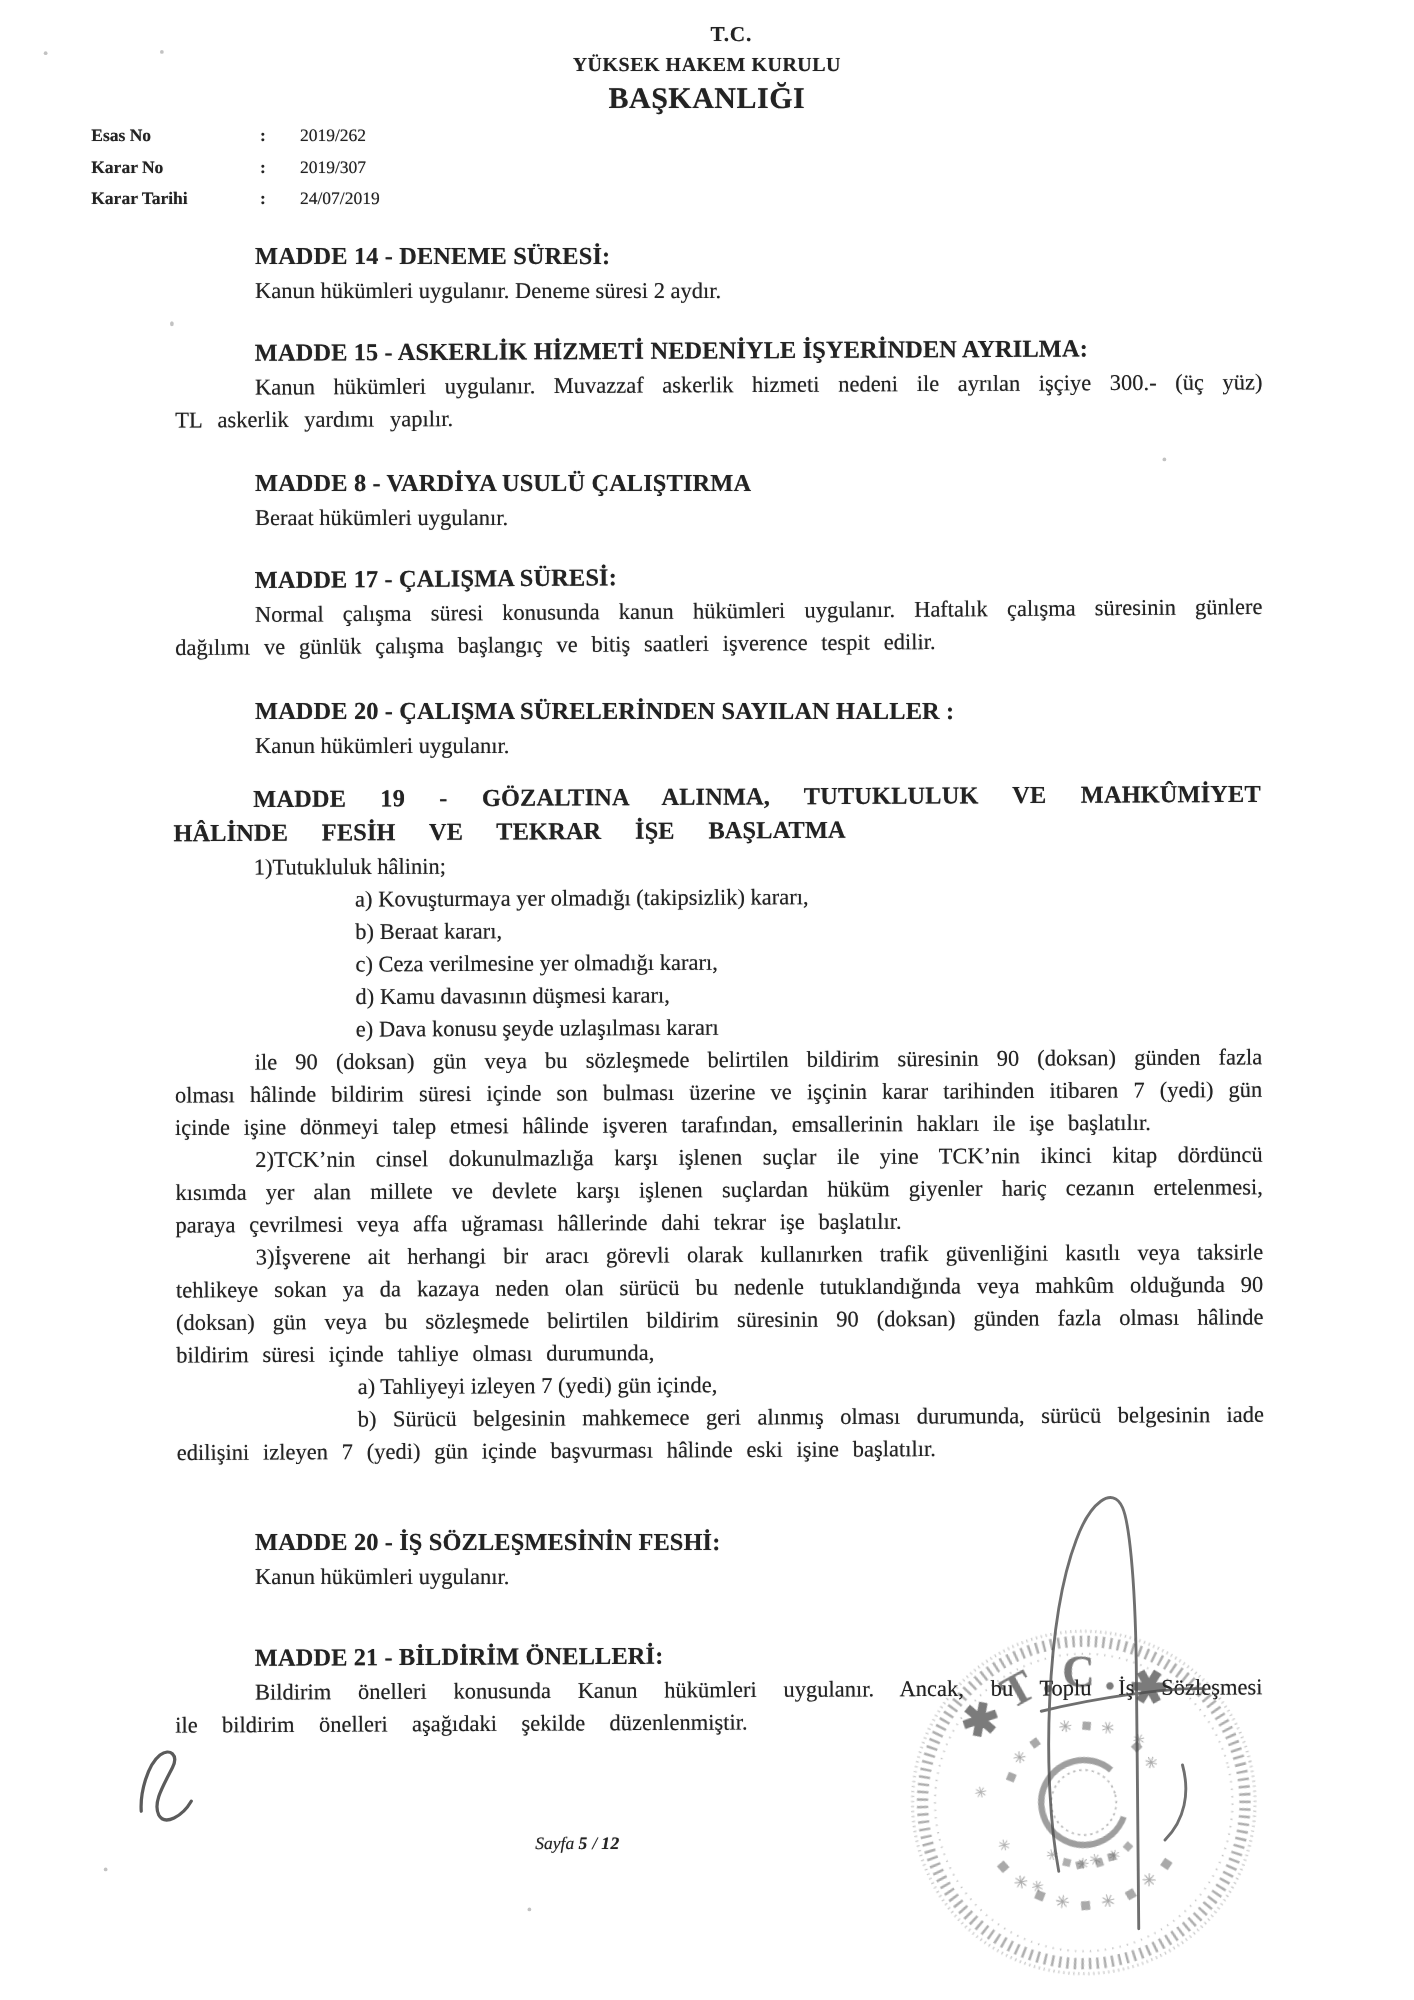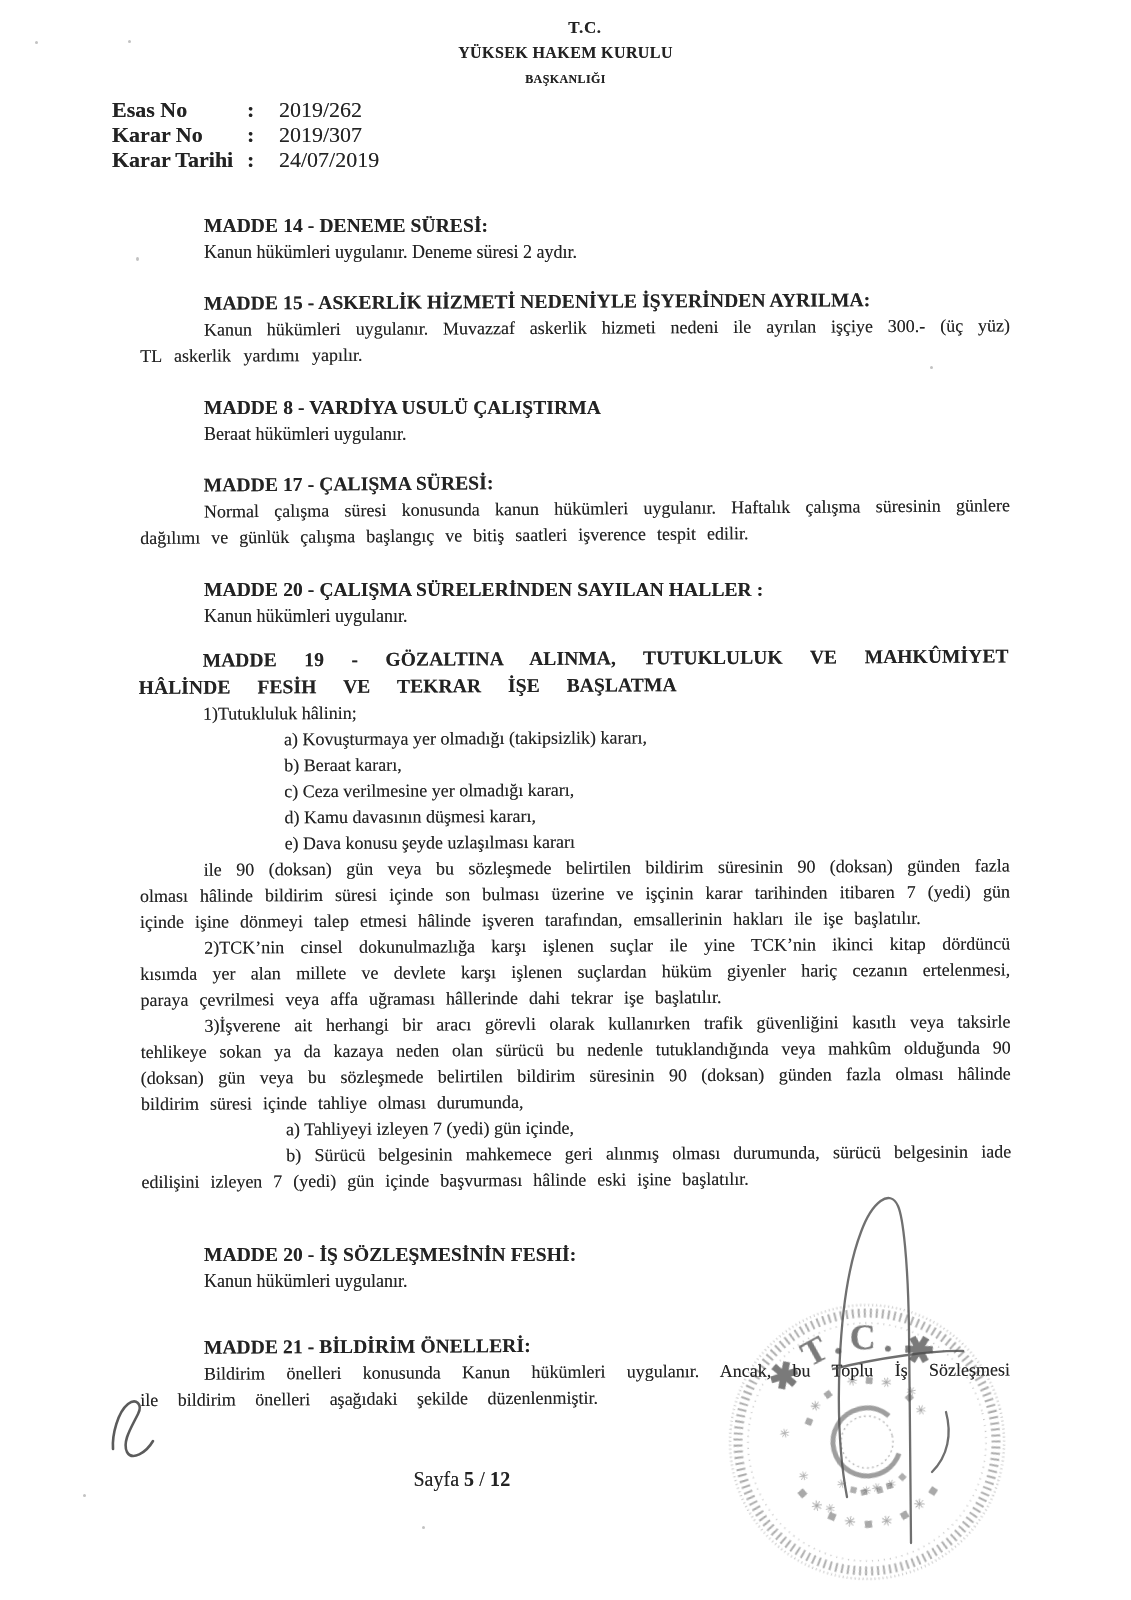--- a/index.html
+++ b/index.html
@@ -8,23 +8,23 @@
     background:#ffffff;color:#232323;
     font-family:"Liberation Serif", serif;
     text-shadow:0 0 .6px rgba(40,40,40,.55);
   }
   *{margin:0;box-sizing:border-box;}
   .page{position:absolute;inset:0;}
   
   .doc-header{padding-top:16px;text-align:center;font-weight:bold;}
   .hdr-l1{font-size:17px;line-height:24px;letter-spacing:.6px;margin-left:39px;}
   .hdr-l2{font-size:16px;line-height:26px;letter-spacing:.4px;}
-  .hdr-l3{font-size:12px;line-height:26px;letter-spacing:.4px;}
+  .hdr-l3{font-size:24px;line-height:26px;letter-spacing:.4px;}
   
-  .meta{margin:5px 0 0 112px;font-size:22px;line-height:25px;}
+  .meta{margin:5px 0 0 73px;font-size:14px;line-height:25px;}
   .meta-row{display:flex;}
   .meta-label{font-weight:bold;width:135px;}
   .meta-colon{font-weight:bold;width:32px;}
   
   .content{margin:0 121px 0 140px;font-size:18px;line-height:26px;}
   .article{margin-top:25px;}
   .a19{margin-top:18px;}
   .a20{margin-top:46px;}
   .a21{margin-top:40px;}
   .article-title{font-weight:bold;font-size:19.5px;line-height:27px;margin-left:64px;letter-spacing:.1px;}
@@ -32,21 +32,21 @@
   .body-p{text-align:justify;text-indent:64px;}
   .sp7{word-spacing:6.5px;}
   .space-sm{word-spacing:8px;}
   .wide-space{word-spacing:15px;}
   .plain-p{text-indent:64px;}
   .sub-item{margin-left:145px;}
   .sub-p{text-align:justify;text-indent:145px;}
   .tilt-1{transform:rotate(-.45deg);transform-origin:0 50%;}
   .tilt-2{transform:rotate(-.3deg);transform-origin:0 50%;}
   
-  .footer{position:absolute;top:1468px;left:0;width:924px;text-align:center;font-size:20px;}
+  .footer{position:absolute;top:1468px;left:0;width:924px;text-align:center;font-size:14px;font-style:italic;}
   .footer b{letter-spacing:.3px;}
   
   .overlay{position:absolute;left:0;top:0;pointer-events:none;}
   .speck{position:absolute;background:#8f8f8f;border-radius:50%;opacity:.55;}
 </style>
 </head>
 <body>
 
 <div class="page">
 
@@ -67,21 +67,21 @@
       <span class="meta-colon">:</span>
       <span class="meta-value">2019/307</span>
     </div>
     <div class="meta-row">
       <span class="meta-label">Karar Tarihi</span>
       <span class="meta-colon">:</span>
       <span class="meta-value">24/07/2019</span>
     </div>
   </div>
 
-  <div class="content" style="margin-top:40px;">
+  <div class="content" style="margin-top:20px;">
 
     <section class="article" style="margin-top:0;">
       <h3 class="article-title">MADDE 14 - DENEME SÜRESİ:</h3>
       <p class="body-p">Kanun hükümleri uygulanır. Deneme süresi 2 aydır.</p>
     </section>
 
     <section class="article tilt-2">
       <h3 class="article-title">MADDE 15 - ASKERLİK HİZMETİ NEDENİYLE İŞYERİNDEN AYRILMA:</h3>
       <p class="body-p space-sm">Kanun hükümleri uygulanır. Muvazzaf askerlik hizmeti nedeni ile ayrılan işçiye 300.- (üç yüz) TL askerlik yardımı yapılır.</p>
     </section>

